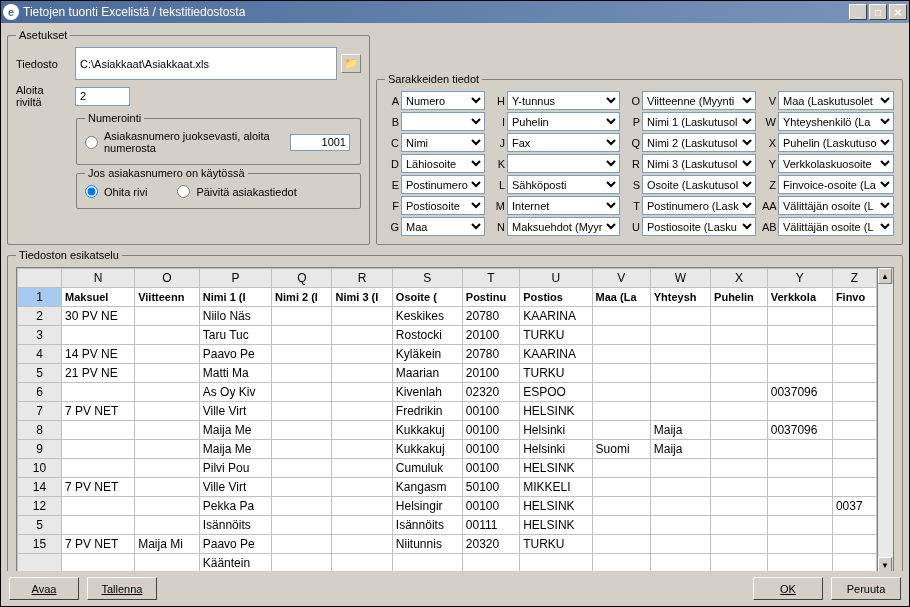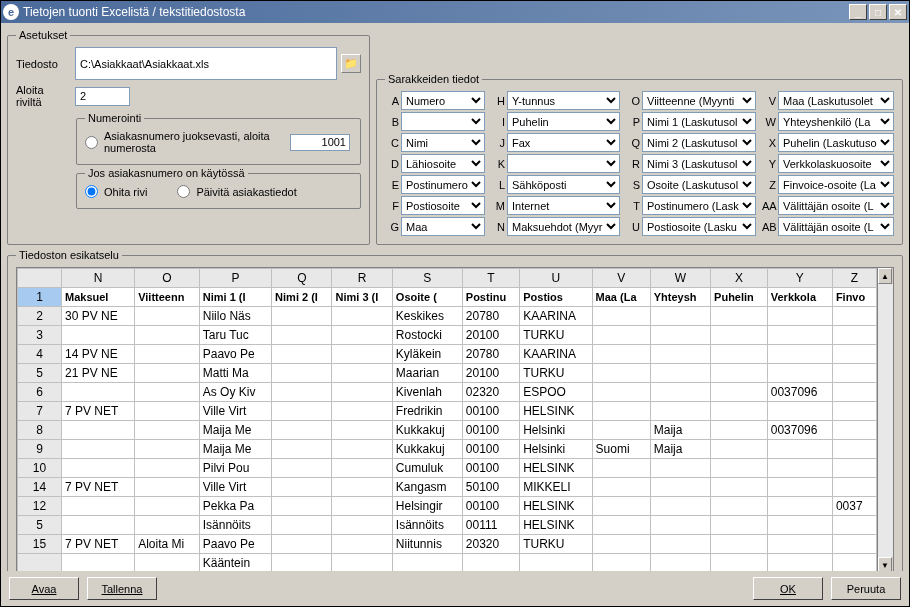--- a/index.html
+++ b/index.html
@@ -449,21 +449,21 @@
                     <td>HELSINK</td>
                     <td></td>
                     <td></td>
                     <td></td>
                     <td></td>
                     <td></td>
                   </tr>
                   <tr>
                     <td class="rownum">15</td>
                     <td>7 PV NET</td>
-                    <td>Aloita Mi</td>
+                    <td>Maija Mi</td>
                     <td>Paavo Pe</td>
                     <td></td>
                     <td></td>
                     <td>Niitunnis</td>
                     <td>20320</td>
                     <td>TURKU</td>
                     <td></td>
                     <td></td>
                     <td></td>
                     <td></td>

